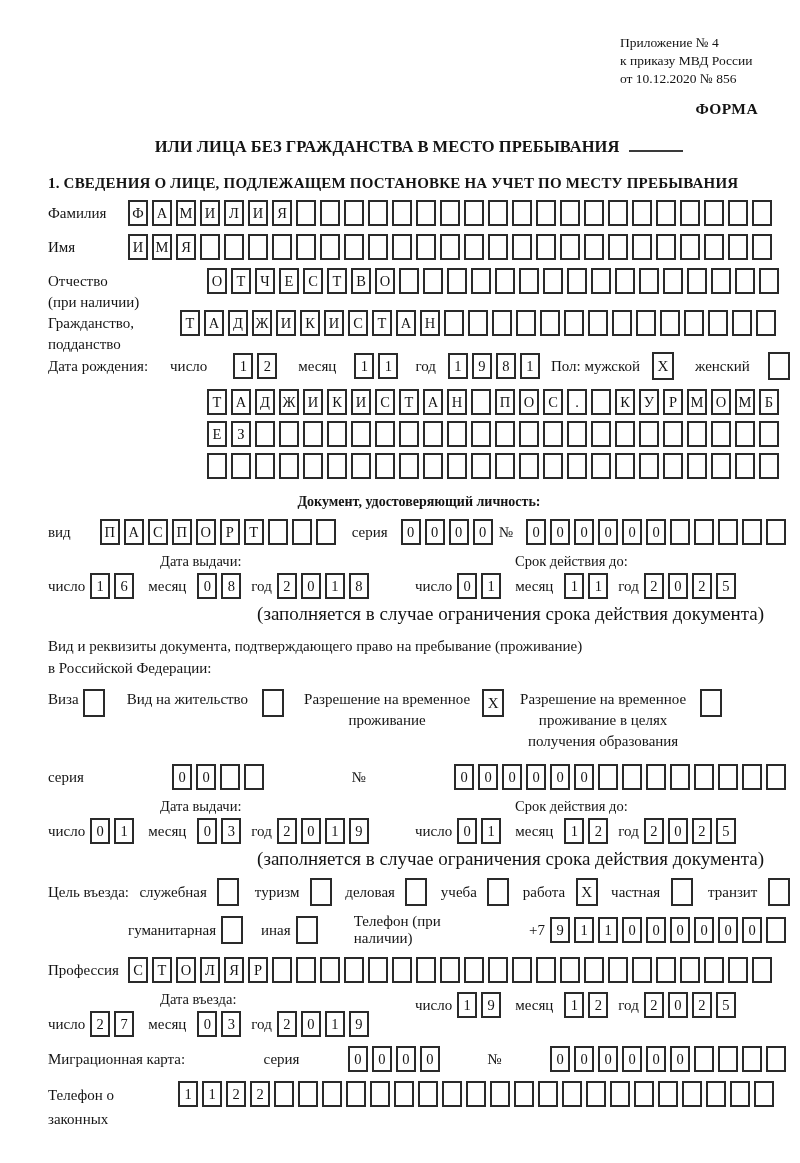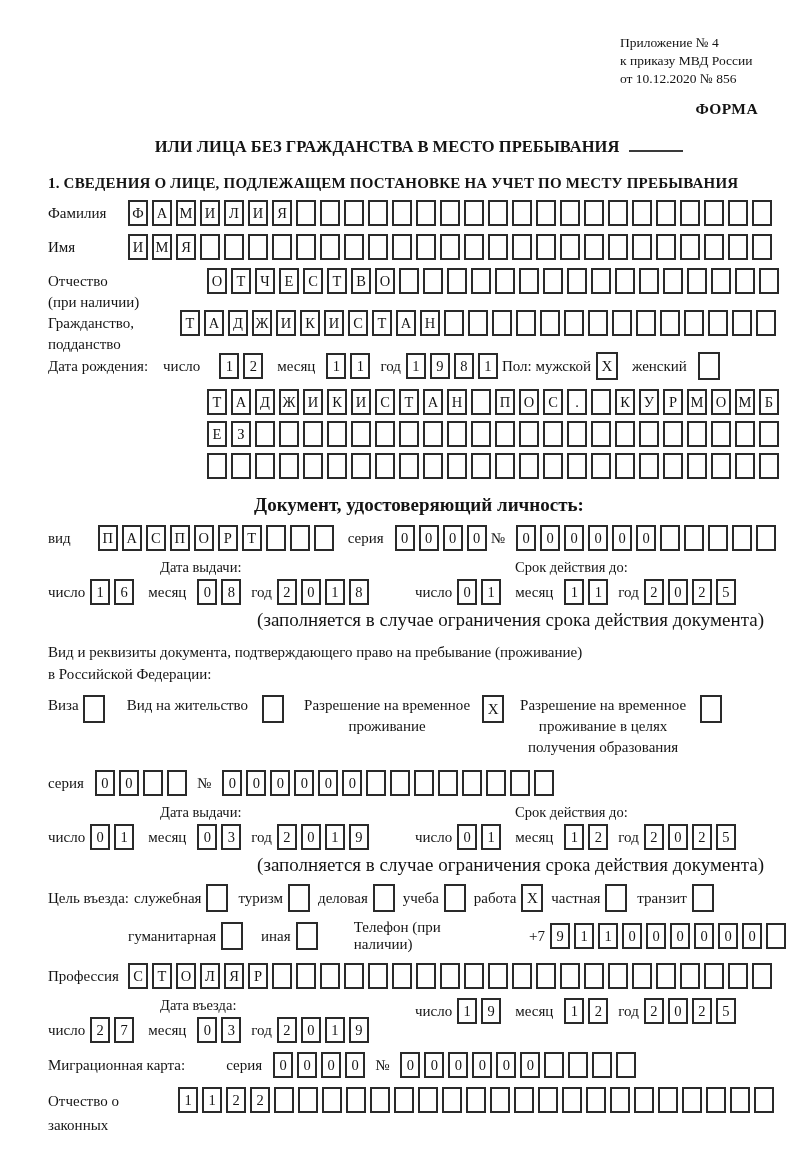--- a/index.html
+++ b/index.html
@@ -21,27 +21,27 @@
   .boxes{display:inline-flex;}
   .cb{
     display:inline-block;box-sizing:border-box;width:20px;height:26px;border:2px solid #2a2a2a;
     margin-right:4px;text-align:center;font-size:14.5px;line-height:22px;background:#fff;flex:0 0 auto;
   }
   .ck{
     display:inline-block;box-sizing:border-box;width:22px;height:28px;border:2px solid #2a2a2a;
     text-align:center;font-size:15px;line-height:24px;vertical-align:middle;background:#fff;flex:0 0 auto;
   }
   .pl80{padding-left:80px;}  .pl132{padding-left:132px;} .pl159{padding-left:159px;}
-  .inline-row{display:flex;align-items:center;margin-top:9px;}
+  .inline-row{display:flex;align-items:center;margin-top:9px;justify-content:space-between;}
   .mini{margin-right:5px;}
   .gap6{margin-left:6px;} .gap10{margin-left:10px;} .gap14{margin-left:14px;} .gap22{margin-left:22px;}
   .multirow{position:relative;margin-top:9px;}
   .multirow .lblcol{position:absolute;left:0;top:2px;line-height:25px;white-space:nowrap;}
   .brow{margin-bottom:6px;height:26px;}
-  .center-bold{text-align:center;font-weight:bold;font-size:19px;margin-top:9px;}
+  .center-bold{text-align:center;font-weight:bold;font-size:14px;margin-top:9px;}
   
   .dates{display:flex;margin-top:7px;}
   .dgroup-l{width:367px;flex:0 0 auto;}
   .dgroup-r{flex:1;}
   .dlabel{font-size:14.5px;line-height:19px;}
   .dlabel.l{padding-left:112px;} .dlabel.r{padding-left:100px;}
   .dline{display:flex;align-items:center;margin-top:2px;}
   .note{font-size:19px;text-align:right;padding-right:26px;margin-top:4px;}
   .plain{margin-top:10px;line-height:22px;}
   .ckblock{display:flex;align-items:flex-start;margin-top:10px;}
@@ -628,21 +628,21 @@
         <span class="cb">0</span>
         <span class="cb"></span>
         <span class="cb"></span>
         <span class="cb"></span>
         <span class="cb"></span>
       </span>
   </div>
 
   <div class="multirow" style="padding-left:130px;">
     <span class="lblcol" style="line-height:24px;">
-      <span style="display:block">Отчество о</span>
+      <span style="display:block">Телефон о</span>
       <span style="display:block">законных</span>
 
     </span>
     <div class="boxes brow">
         <span class="cb">1</span>
         <span class="cb">1</span>
         <span class="cb">2</span>
         <span class="cb">2</span>
         <span class="cb"></span>
         <span class="cb"></span>

